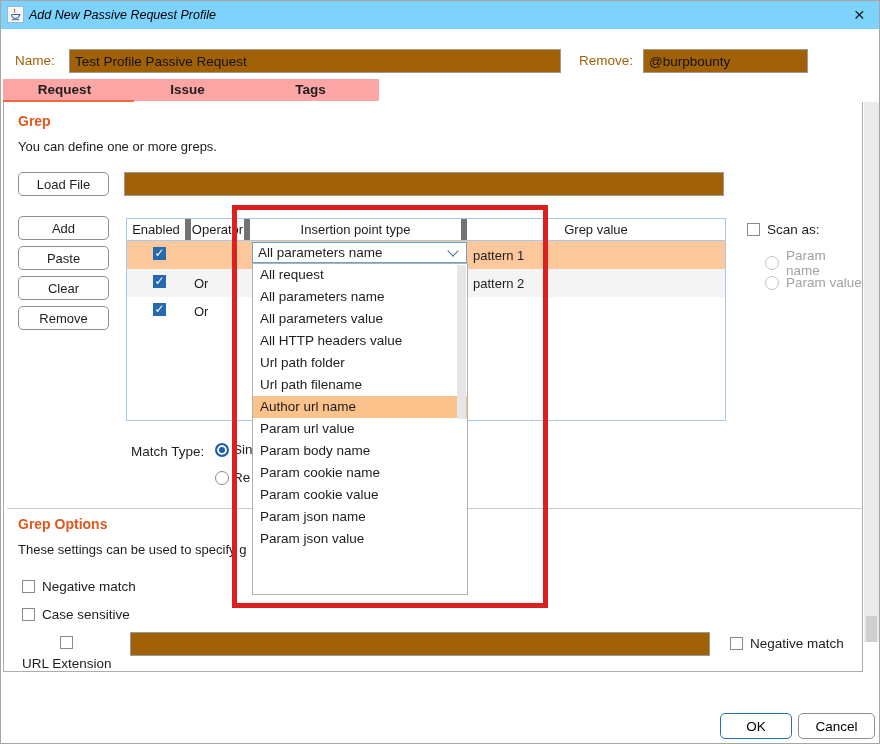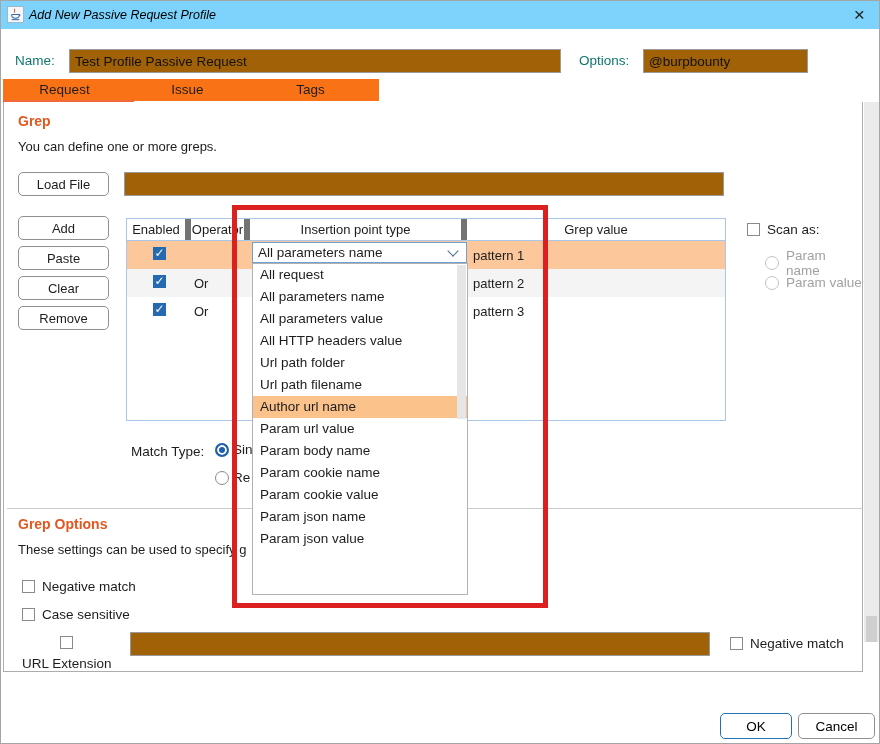--- a/index.html
+++ b/index.html
@@ -8,25 +8,25 @@
   .abs { position:absolute; }
   .dialog { position:absolute; inset:0; background:#fff; border:1px solid #a5a5a5; }
 
   
   .titlebar { position:absolute; left:0; top:0; width:100%; height:28px; background:#7dd3fc;font-style:italic; }
   .java-icon { position:absolute; left:6px; top:5px; width:17px; height:17px; border:1px solid #9fb6cc; background:#f4f8fb; }
   .title-text { position:absolute; left:28px; top:7px; font-size:12.5px; color:#000; }
   .close-btn { position:absolute; right:8px; top:2px; width:24px; height:24px; font-size:19px; color:#222; text-align:center; line-height:24px; cursor:pointer; }
 
   
-  .lbl { font-size:13.5px; color:#0f766e; }
+  .lbl { font-size:13.5px; color:#a16207; }
   input.txt { border:1px solid #9a9a9a; background:#a16207; font-family:inherit; font-size:13.5px; padding:0 5px; outline:none; color:#111; }
 
   
-  .tabstrip { position:absolute; left:2px; top:78px; width:376px; height:22px; background:#f97316; display:flex; }
+  .tabstrip { position:absolute; left:2px; top:78px; width:376px; height:22px; background:#fca5a5; display:flex;font-weight:bold; }
   .tab { width:123px; text-align:center; font-size:13.5px; padding-top:3px; color:#1d1d1d; cursor:pointer; }
   .tab-underline { position:absolute; left:2px; top:99px; width:131px; height:4px; background:#f0683c; }
   .panel-topline { position:absolute; left:2px; top:101px; width:860px; height:1px; background:#9d9d9d; }
 
   
   .panel { position:absolute; left:2px; top:101px; width:860px; height:570px; border:1px solid #adadad; border-top:none; background:#fff; }
 
   .sec-title { font-weight:bold; font-size:14px; color:#e2571f; }
   .sec-desc { font-size:13px; color:#1d1d1d; }
 
@@ -98,21 +98,21 @@
         <path d="M4 8 h8 c0 0 1.5 .5 0 1.5 M4 8 c-.5 2 1 4 4 4 s4.5-2 4-4" stroke="#3a66a8" fill="none" stroke-width="1.1"></path>
         <path d="M4 13.5 h8" stroke="#3a66a8" stroke-width="1.1"></path>
       </svg>
     </div>
     <div class="title-text">Add New Passive Request Profile</div>
     <div class="close-btn">×</div>
   </div>
 
   <span class="abs lbl" style="left:14px; top:52px;">Name:</span>
   <input class="abs txt" style="left: 68px; top: 48px; width: 492px; height: 24px;" value="Test Profile Passive Request">
-  <span class="abs lbl" style="left:578px; top:52px;">Options:</span>
+  <span class="abs lbl" style="left:578px; top:52px;">Remove:</span>
   <input class="abs txt" style="left: 642px; top: 48px; width: 165px; height: 24px;" value="@burpbounty">
 
   <div class="tabstrip">
     <div class="tab">Request</div>
     <div class="tab">Issue</div>
     <div class="tab">Tags</div>
   </div>
   <div class="panel-topline"></div>
   <div class="tab-underline"></div>
 
@@ -145,21 +145,20 @@
       <div class="gt-row alt">
         <div class="cell c-enabled" style="text-align:center;"><span class="cb checked"></span></div>
         <div class="cell c-operator op">Or</div>
         <div class="cell c-insert"></div>
         <div class="cell c-value val">pattern 2</div>
       </div>
       <div class="gt-row">
         <div class="cell c-enabled" style="text-align:center;"><span class="cb checked"></span></div>
         <div class="cell c-operator op">Or</div>
         <div class="cell c-insert"></div>
-        <div class="cell c-value val">pattern 3</div>
       </div>
     </div>
 
     <div class="combo">
       <span class="combo-text">All parameters name</span>
       <span class="chev"></span>
     </div>
 
     <div class="popup">
       <div class="popup-item">All request</div>

